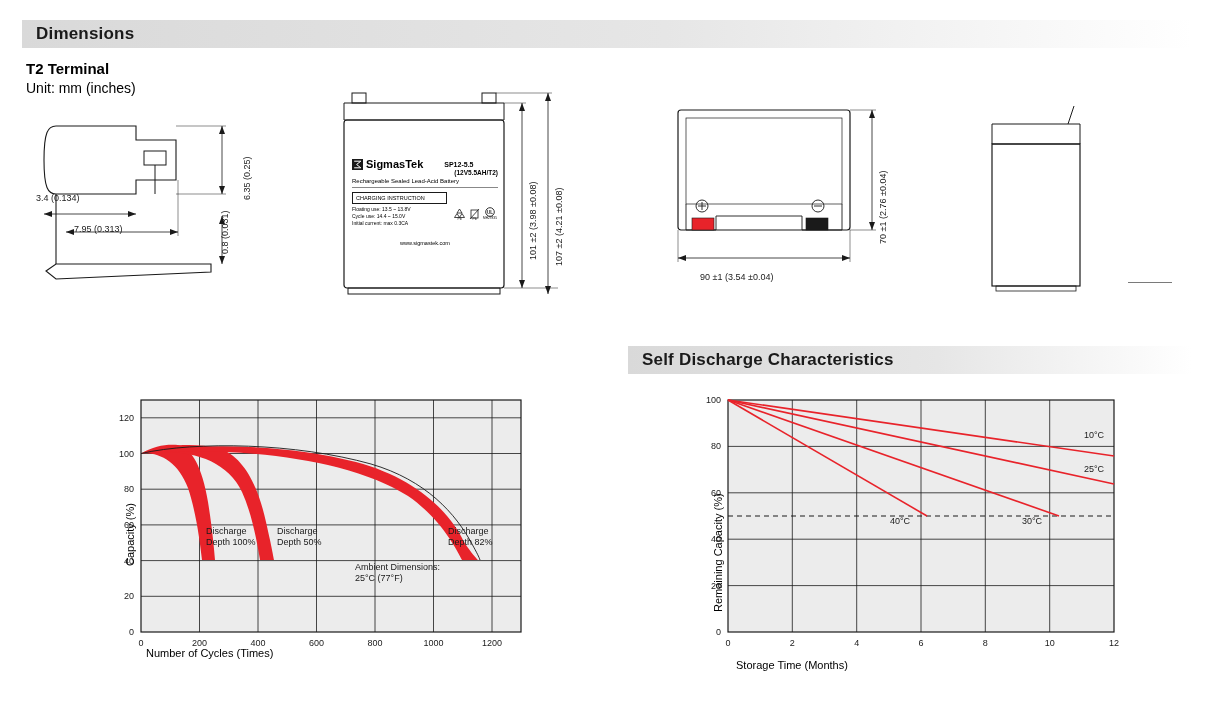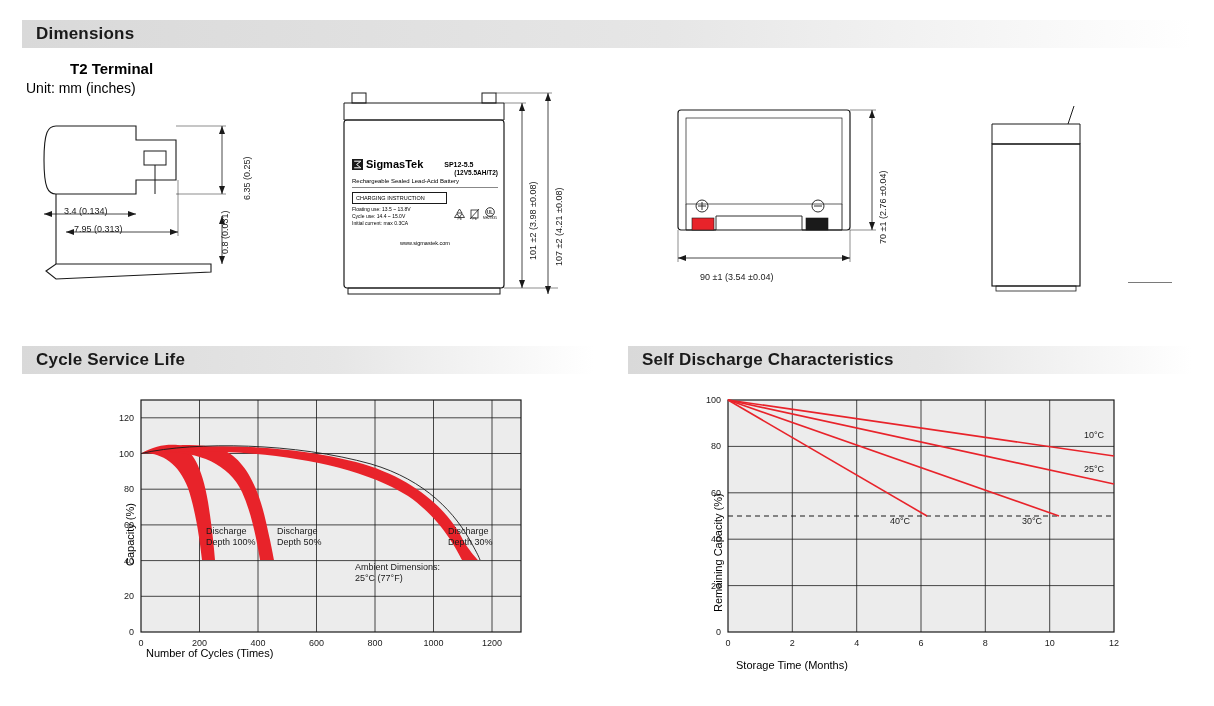--- a/index.html
+++ b/index.html
@@ -21,21 +21,21 @@
   }
   .banner-title {
     font-size: 17px; font-weight: bold; color: #1a1a1a;
     padding-left: 14px; letter-spacing: .2px;
   }
 
   #banner-dimensions { left: 22px; top: 20px; width: 1170px; height: 28px; }
   #banner-cycle      { left: 22px; top: 346px; width: 572px; height: 28px; }
   #banner-self       { left: 628px; top: 346px; width: 564px; height: 28px; }
 
-  .sub-title { position: absolute; font-size: 15px; font-weight: bold; margin-left: 44px; }
+  .sub-title { position: absolute; font-size: 15px; font-weight: bold; }
   .sub-unit  { position: absolute; font-size: 14px; }
 
   
   .lbl { position: absolute; font-size: 9px; color: #1a1a1a; white-space: nowrap; }
 
   svg { display: block; }
   .pos { position: absolute; }
 
   
   .axis-title { font-size: 11px; }
@@ -82,21 +82,21 @@
 
       <line x1="40" y1="136" x2="152" y2="136" stroke="#1a1a1a" stroke-width=".8"></line>
       <polygon points="40,136 48,133 48,139" fill="#1a1a1a"></polygon>
       <polygon points="152,136 144,133 144,139" fill="#1a1a1a"></polygon>
       <line x1="152" y1="84" x2="152" y2="140" stroke="#1a1a1a" stroke-width=".5"></line>
     </svg>
   </div>
 
   <div class="lbl" style="left:242px; top:200px; transform:rotate(-90deg); transform-origin:0 0;">6.35 (0.25)</div>
   <div class="lbl" style="left:220px; top:254px; transform:rotate(-90deg); transform-origin:0 0;">0.8 (0.031)</div>
-  <div class="lbl" style="left:36px; top:206px;margin-left:28px;">3.4 (0.134)</div>
+  <div class="lbl" style="left:36px; top:193px;">3.4 (0.134)</div>
   <div class="lbl" style="left:74px; top:224px;">7.95 (0.313)</div>
 
   <div class="pos" style="left:336px; top:88px;">
     <svg width="250" height="220" viewBox="0 0 250 220">
 
       <rect x="16" y="5" width="14" height="10" fill="none" stroke="#1a1a1a" stroke-width="1"></rect>
       <rect x="146" y="5" width="14" height="10" fill="none" stroke="#1a1a1a" stroke-width="1"></rect>
 
       <path d="M8 15 L168 15 L168 32 L8 32 Z" fill="none" stroke="#1a1a1a" stroke-width="1"></path>
 
@@ -202,23 +202,20 @@
   <div class="pos" style="left:972px; top:100px;">
     <svg width="160" height="200" viewBox="0 0 160 200">
       <path d="M20 24 L108 24 L108 44 L20 44 Z" fill="none" stroke="#1a1a1a" stroke-width="1"></path>
       <rect x="20" y="44" width="88" height="142" fill="none" stroke="#1a1a1a" stroke-width="1.2"></rect>
       <rect x="24" y="186" width="80" height="5" fill="none" stroke="#1a1a1a" stroke-width=".8"></rect>
       <line x1="96" y1="24" x2="102" y2="6" stroke="#1a1a1a" stroke-width="1"></line>
     </svg>
   </div>
   <div class="pos" style="left:1128px; top:282px; width:44px; border-top:1px solid #7a7a7a;"></div>
 
-  <div class="banner" id="banner-cycle">
-    <span class="banner-title">Cycle Service Life</span>
-  </div>
 
   <div class="pos" style="left:26px; top:382px;">
     <svg width="570" height="300" viewBox="0 0 570 300">
 
       <rect x="115" y="18" width="380" height="232" fill="#ececec" stroke="#1a1a1a" stroke-width="1.2"></rect>
 
       <g stroke="#1a1a1a" stroke-width=".8">
         <line x1="173.5" y1="18" x2="173.5" y2="250"></line>
         <line x1="232" y1="18" x2="232" y2="250"></line>
         <line x1="290.5" y1="18" x2="290.5" y2="250"></line>
@@ -272,21 +269,21 @@
   <div class="lbl" style="left:206px; top:526px; line-height:1.25;">
     <div>Discharge</div>
     <div>Depth 100%</div>
   </div>
   <div class="lbl" style="left:277px; top:526px; line-height:1.25;">
     <div>Discharge</div>
     <div>Depth 50%</div>
   </div>
   <div class="lbl" style="left:448px; top:526px; line-height:1.25;">
     <div>Discharge</div>
-    <div>Depth 30%</div>
+    <div>Depth 82%</div>
   </div>
   <div class="lbl" style="left:355px; top:562px; line-height:1.25;">
     <div>Ambient Dimensions:</div>
     <div>25°C (77°F)</div>
   </div>
 
   <div class="axis-title" style="position:absolute; left:124px; top:566px; transform:rotate(-90deg); transform-origin:0 0;">Capacity (%)</div>
   <div class="axis-title" style="position:absolute; left:146px; top:647px;">Number of Cycles (Times)</div>
 
   <div class="banner" id="banner-self">

